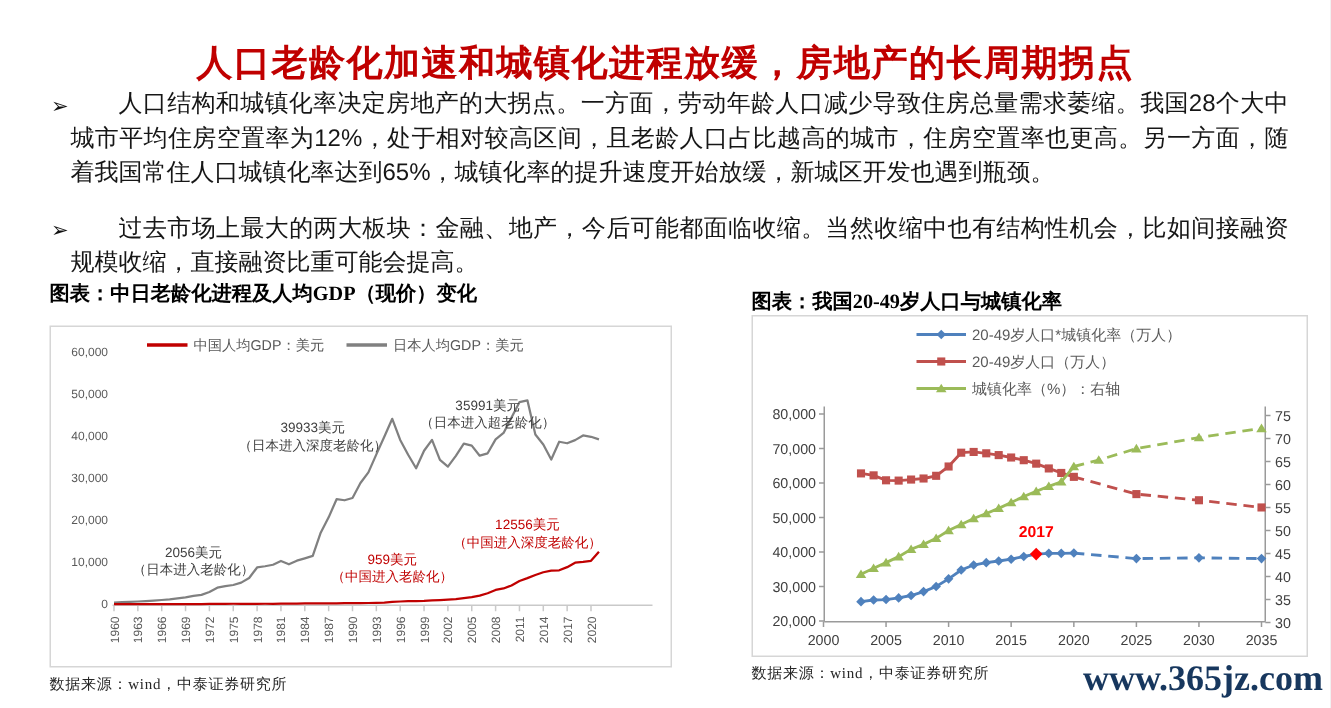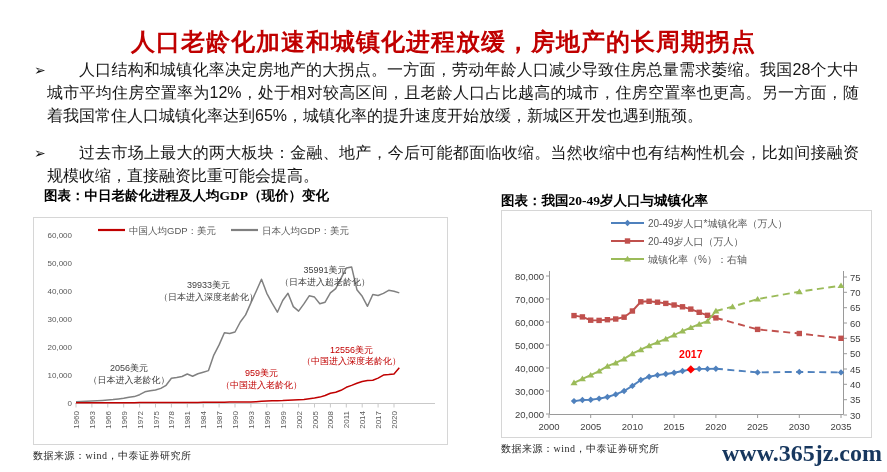--- a/index.html
+++ b/index.html
@@ -15,21 +15,21 @@
   .bullet{position:relative;padding-left:11px;font-size:16px;line-height:23px;
     color:#161616;text-align:justify;}
   .bullet + .bullet{margin-top:14px;}
   .bullet .marker{position:absolute;left:-2px;top:1px;font-size:14px;color:#111;}
   .bullet p{margin:0;text-indent:2em;}
   .fig{position:absolute;}
   .fig-left{left:33px;top:188px;width:415px;}
   .fig-right{left:501px;top:193px;width:371px;}
   .fig-title{font-family:"Liberation Serif",serif;font-weight:bold;font-size:13.5px;
     color:#000;line-height:15px;}
-  .fig-left .fig-title{margin-bottom:14px;margin-left:11px;}
+  .fig-left .fig-title{margin-bottom:14px;}
   .fig-right .fig-title{margin-bottom:2px;}
   .chart-box{border:1px solid #d6d6d6;background:#fff;}
   .chart-box svg{display:block;}
   .fig-source{font-family:"Liberation Serif",serif;font-size:10px;color:#262626;
     margin-top:4px;letter-spacing:0.5px;}
   .watermark{position:absolute;right:5px;bottom:5px;font-family:"Liberation Serif",serif;
     font-size:24px;font-weight:bold;color:#17375e;}
   
   .ax1{font-family:"Liberation Sans",sans-serif;font-size:8px;fill:#595959;}
   .ax2{font-family:"Liberation Sans",sans-serif;font-size:9.5px;fill:#3f3f3f;}

